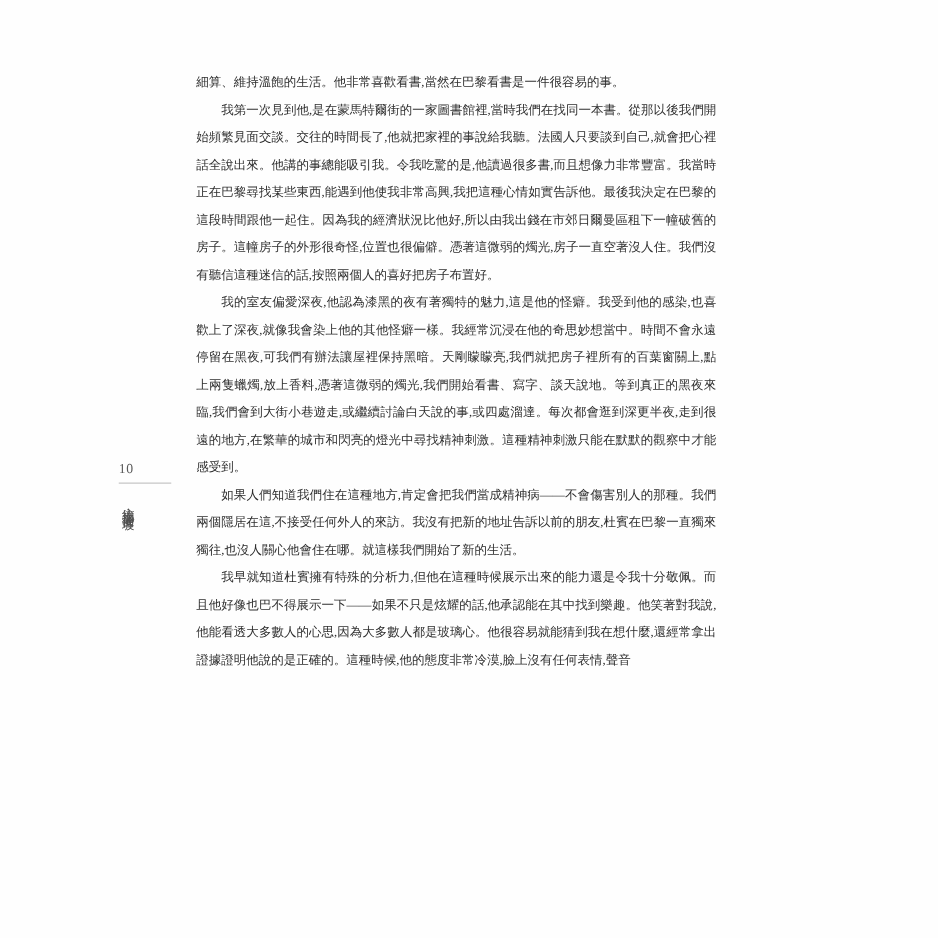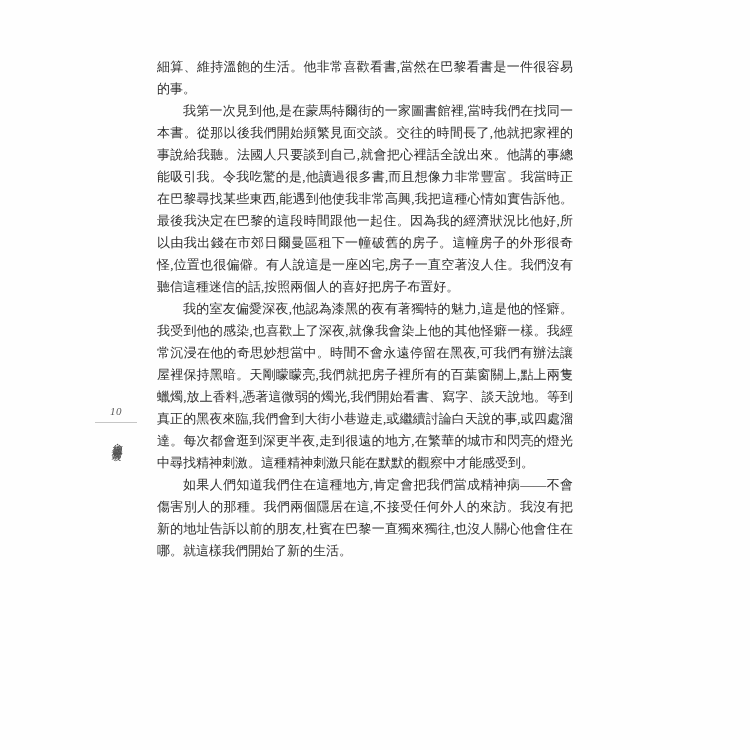--- a/index.html
+++ b/index.html
@@ -14,24 +14,22 @@
     position: relative;
     width: 750px;
     height: 750px;
     background: #fefefe;
     font-family: "Liberation Serif", "DejaVu Serif", serif;
   }
   
   .margin-sidebar {
     position: absolute;
     left: 95px;
-    top: 404px;
+    top: 368px;
     width: 42px;
-    text-align: center;
-    font-style: italic;
   }
   .page-number {
     font-size: 11px;
     line-height: 14px;
     color: #5a5a5a;
     letter-spacing: 0.5px;
   }
   .sidebar-divider {
     margin: 4px 0 7px 0;
     border: 0;
@@ -47,21 +45,21 @@
     letter-spacing: 1px;
     color: #4f4f4f;
   }
   
   .page-text {
     position: absolute;
     left: 157px;
     top: 56px;
     width: 416px;
     color: #2e2e2e;
-    font-size: 13px;
+    font-size: 10px;
     line-height: 22px;
     text-align: justify;
     text-justify: inter-ideograph;
   }
   .page-text p {
     margin: 0;
     padding: 0;
     text-indent: 2em;
   }
   .page-text p.no-indent {
@@ -74,18 +72,19 @@
 <div class="book-page">
 
   <div class="margin-sidebar">
     <div class="page-number">10</div>
     <hr class="sidebar-divider">
     <div class="book-title-vertical">埃德加・愛倫・坡</div>
   </div>
 
   <div class="page-text">
     <p class="no-indent">細算、維持溫飽的生活。他非常喜歡看書,當然在巴黎看書是一件很容易的事。</p>
-    <p>我第一次見到他,是在蒙馬特爾街的一家圖書館裡,當時我們在找同一本書。從那以後我們開始頻繁見面交談。交往的時間長了,他就把家裡的事說給我聽。法國人只要談到自己,就會把心裡話全說出來。他講的事總能吸引我。令我吃驚的是,他讀過很多書,而且想像力非常豐富。我當時正在巴黎尋找某些東西,能遇到他使我非常高興,我把這種心情如實告訴他。最後我決定在巴黎的這段時間跟他一起住。因為我的經濟狀況比他好,所以由我出錢在市郊日爾曼區租下一幢破舊的房子。這幢房子的外形很奇怪,位置也很偏僻。有人說這是一座凶宅,房子一直空著沒人住。我們沒有聽信這種迷信的話,按照兩個人的喜好把房子布置好。</p>
+    <p>我第一次見到他,是在蒙馬特爾街的一家圖書館裡,當時我們在找同一本書。從那以後我們開始頻繁見面交談。交往的時間長了,他就把家裡的事說給我聽。法國人只要談到自己,就會把心裡話全說出來。他講的事總能吸引我。令我吃驚的是,他讀過很多書,而且想像力非常豐富。我當時正在巴黎尋找某些東西,能遇到他使我非常高興,我把這種心情如實告訴他。最後我決定在巴黎的這段時間跟他一起住。因為我的經濟狀況比他好,所以由我出錢在市郊日爾曼區租下一幢破舊的房子。這幢房子的外形很奇怪,位置也很偏僻。憑著這微弱的燭光,房子一直空著沒人住。我們沒有聽信這種迷信的話,按照兩個人的喜好把房子布置好。</p>
     <p>我的室友偏愛深夜,他認為漆黑的夜有著獨特的魅力,這是他的怪癖。我受到他的感染,也喜歡上了深夜,就像我會染上他的其他怪癖一樣。我經常沉浸在他的奇思妙想當中。時間不會永遠停留在黑夜,可我們有辦法讓屋裡保持黑暗。天剛矇矇亮,我們就把房子裡所有的百葉窗關上,點上兩隻蠟燭,放上香料,憑著這微弱的燭光,我們開始看書、寫字、談天說地。等到真正的黑夜來臨,我們會到大街小巷遊走,或繼續討論白天說的事,或四處溜達。每次都會逛到深更半夜,走到很遠的地方,在繁華的城市和閃亮的燈光中尋找精神刺激。這種精神刺激只能在默默的觀察中才能感受到。</p>
     <p>如果人們知道我們住在這種地方,肯定會把我們當成精神病——不會傷害別人的那種。我們兩個隱居在這,不接受任何外人的來訪。我沒有把新的地址告訴以前的朋友,杜賓在巴黎一直獨來獨往,也沒人關心他會住在哪。就這樣我們開始了新的生活。</p>
+    <p>我早就知道杜賓擁有特殊的分析力,但他在這種時候展示出來的能力還是令我十分敬佩。而且他好像也巴不得展示一下——如果不只是炫耀的話,他承認能在其中找到樂趣。他笑著對我說,他能看透大多數人的心思,因為大多數人都是玻璃心。他很容易就能猜到我在想什麼,還經常拿出證據證明他說的是正確的。這種時候,他的態度非常冷漠,臉上沒有任何表情,聲音</p>
   </div>
 
 </div>
 
 </body></html>

